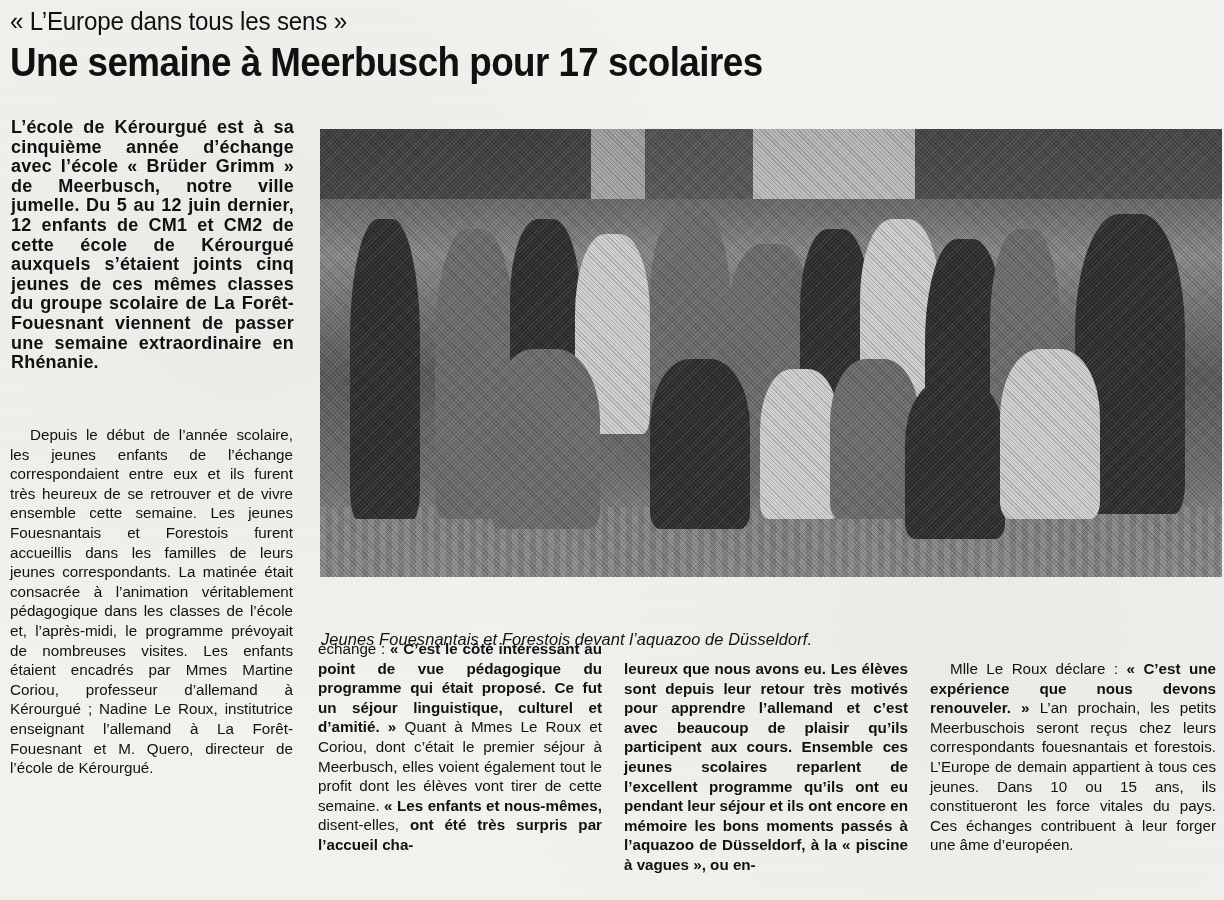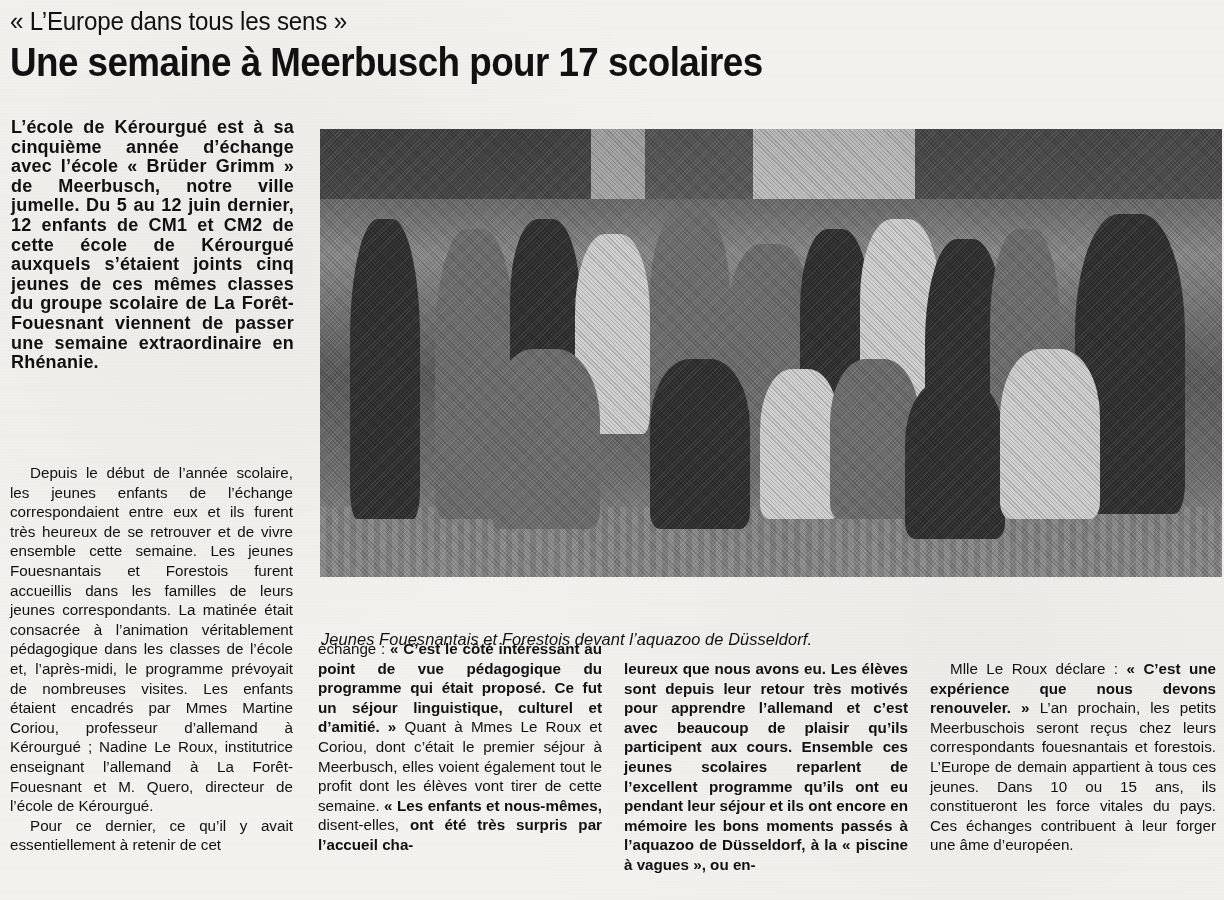--- a/index.html
+++ b/index.html
@@ -54,21 +54,21 @@
     .lead {
       position: absolute;
       left: 11px; top: 118px;
       width: 283px;
       font-size: 18px;
       line-height: 19.6px;
       font-weight: bold;
       text-align: justify;
       letter-spacing: 0.2px;
     }
-    .col1 { left: 10px; top: 463px; width: 283px; }
+    .col1 { left: 10px; top: 425px; width: 283px; }
     .col2 { left: 318px; top: 639px; width: 284px; }
     .col3 { left: 624px; top: 659px; width: 284px; }
     .col4 { left: 930px; top: 659px; width: 286px; }
     b { font-weight: bold; }
 
     .photo {
       position: absolute;
       left: 320px; top: 129px;
       width: 902px; height: 448px;
       background:
@@ -139,21 +139,20 @@
   <div class="figure light" style="left:440px;top:240px;width:80px;height:150px;"></div>
   <div class="figure mid" style="left:510px;top:230px;width:90px;height:160px;"></div>
   <div class="figure" style="left:585px;top:250px;width:100px;height:160px;"></div>
   <div class="figure light" style="left:680px;top:220px;width:100px;height:170px;"></div>
 </div>
 
 <div class="caption">Jeunes Fouesnantais et Forestois devant l’aquazoo de Düsseldorf.</div>
 
 <div class="col col1">
   <p class="indent">Depuis le début de l’année scolaire, les jeunes enfants de l’échange correspondaient entre eux et ils furent très heureux de se retrouver et de vivre ensemble cette semaine. Les jeunes Fouesnantais et Forestois furent accueillis dans les familles de leurs jeunes correspondants. La matinée était consacrée à l’animation véritablement pédagogique dans les classes de l’école et, l’après-midi, le programme prévoyait de nombreuses visites. Les enfants étaient encadrés par Mmes Martine Coriou, professeur d’allemand à Kérourgué ; Nadine Le Roux, institutrice enseignant l’allemand à La Forêt-Fouesnant et M. Quero, directeur de l’école de Kérourgué.</p>
-  <p class="indent">Pour ce dernier, ce qu’il y avait essentiellement à retenir de cet</p>
 </div>
 
 <div class="col col2">
   <p><span>échange : </span><b>« C’est le côté intéressant au point de vue pédagogique du programme qui était proposé. Ce fut un séjour linguistique, culturel et d’amitié. »</b><span> Quant à Mmes Le Roux et Coriou, dont c’était le premier séjour à Meerbusch, elles voient également tout le profit dont les élèves vont tirer de cette semaine. </span><b>« Les enfants et nous-mêmes,</b><span> disent-elles, </span><b>ont été très surpris par l’accueil cha-</b></p>
 </div>
 
 <div class="col col3">
   <p><b>leureux que nous avons eu. Les élèves sont depuis leur retour très motivés pour apprendre l’allemand et c’est avec beaucoup de plaisir qu’ils participent aux cours. Ensemble ces jeunes scolaires reparlent de l’excellent programme qu’ils ont eu pendant leur séjour et ils ont encore en mémoire les bons moments passés à l’aquazoo de Düsseldorf, à la « piscine à vagues », ou en-</b></p>
 </div>
 

